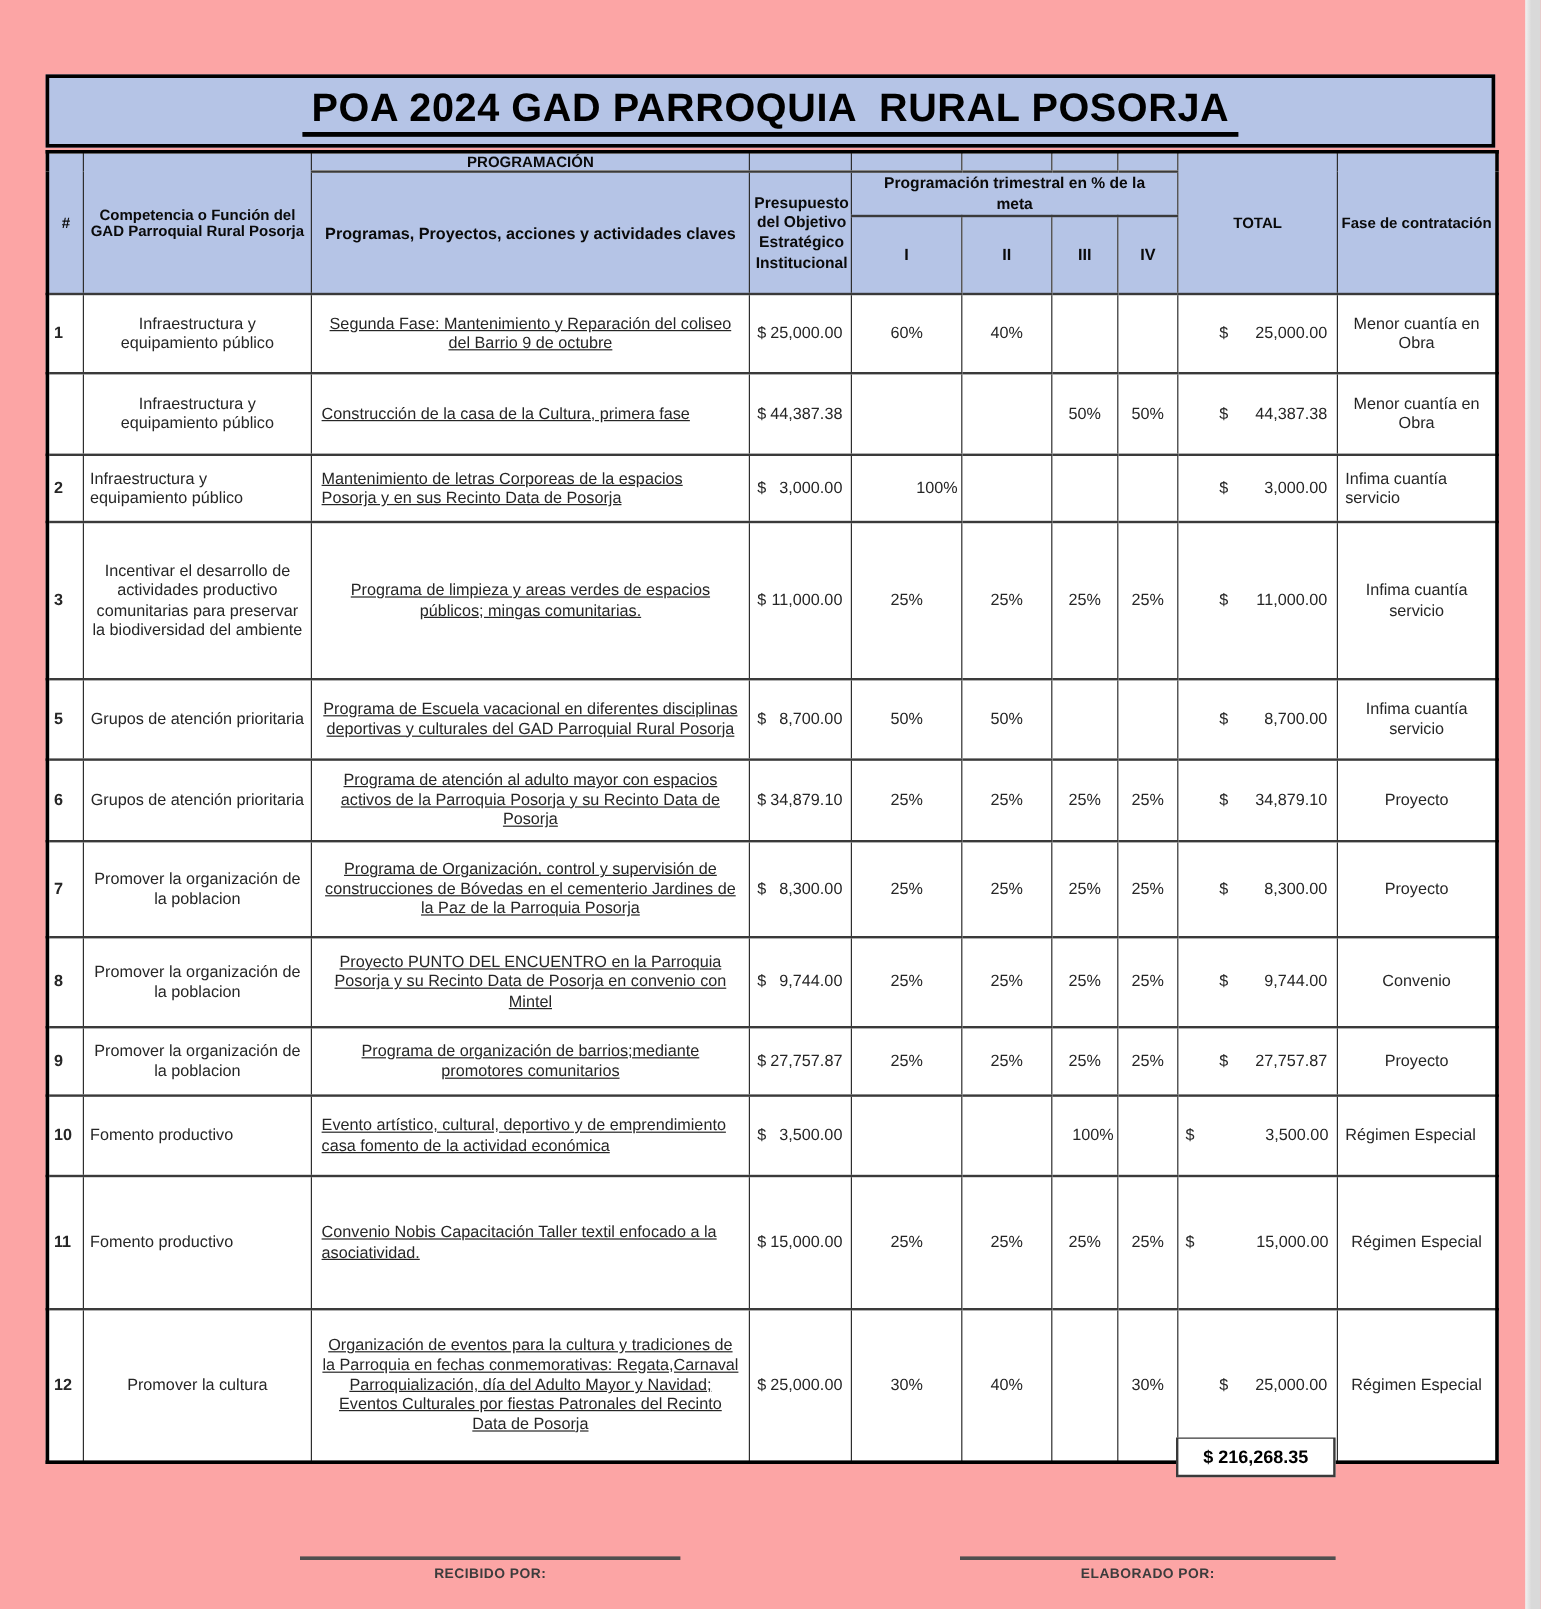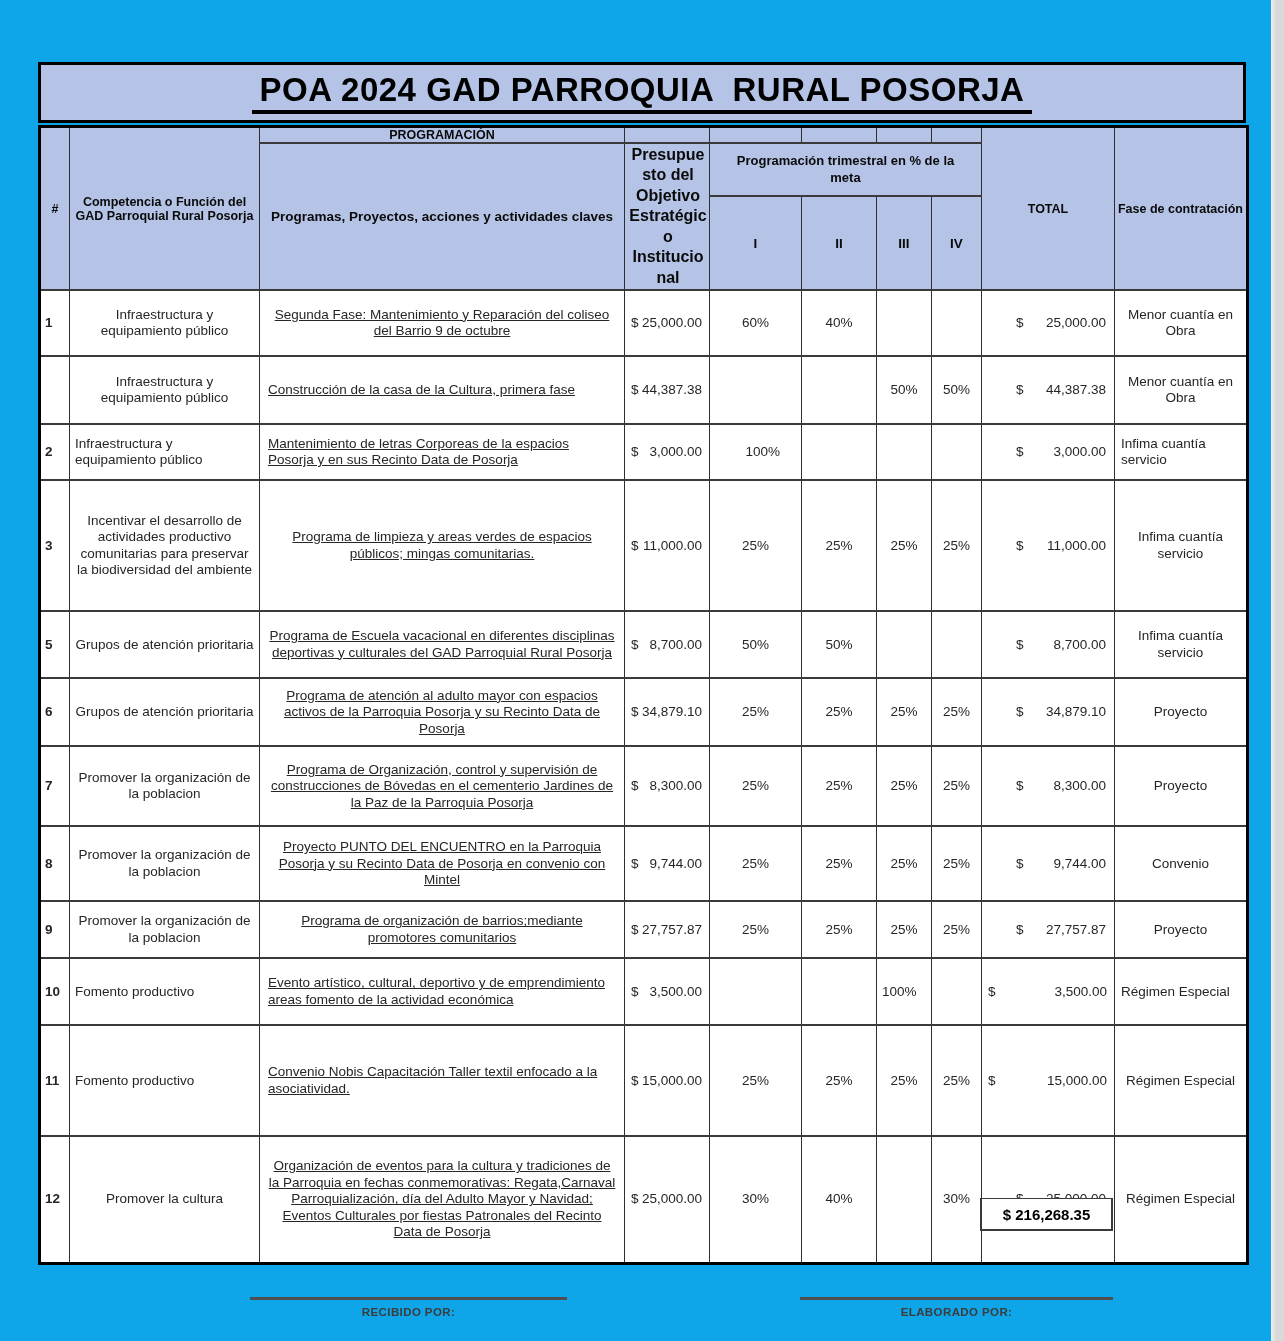--- a/index.html
+++ b/index.html
@@ -1,19 +1,19 @@
 <!DOCTYPE html>
 <html style="--header-bg: #b5c4e6; --row-line: #3a3a3a; --sig-line: #4f4f4f;"><head>
 <meta charset="utf-8">
 <style>
   * { box-sizing: border-box; }
   body { margin: 0; background: #ffffff; }
   .page {
     position: relative; width: 1284px; height: 1341px;
-    background: #0ea5e9; overflow: hidden;
+    background: #fca5a5; overflow: hidden;
     font-family: "Liberation Sans", sans-serif; color: #262626;
   }
   .right-edge {
     position: absolute; top: 0; right: 0; width: 13px; height: 100%;
     background: linear-gradient(to right, #f1f1f1, #d9d9d9 40%);
   }
 
   
   .title-box {
     position: absolute; left: 38px; top: 62px; width: 1208px; height: 61px;
@@ -39,35 +39,35 @@
   thead th {
     background: var(--header-bg); font-weight: bold; color: #0a0a0a;
     text-align: center; vertical-align: middle; padding: 1px 3px; font-size: 13.5px;
   }
   tr.h-strip { height: 16px; }
   tr.h-strip th { font-size: 12.5px; padding: 0; line-height: 14px; }
   tr.h-mid { height: 37px; }
   tr.h-q { height: 65px; }
   .th-comp { padding: 0 10px; }
   .th-trim { font-size: 13px; padding: 0 14px; line-height: 1.25; }
-  .th-presup div { width: 80px; margin: 0 auto; overflow-wrap: anywhere; font-size: 16px; line-height: 1.28; }
+  .th-presup div { width: 80px; margin: 0 auto; overflow-wrap: anywhere; font-size: 13px; line-height: 1.28; }
   .th-tipo { padding: 0 18px; }
 
   tbody td {
     font-size: 13.5px; line-height: 1.22; color: #262626;
     text-align: center; vertical-align: middle; padding: 2px 5px;
   }
   td.c-num { text-align: left; padding: 2px 1px 2px 4px; font-weight: bold; }
   td.c-prog { padding: 2px 8px; text-decoration: underline; }
   td.c-tipo { padding: 2px 6px; }
   td.left { text-align: left; }
   td.money-cell { padding: 0; }
   .money { display: flex; justify-content: space-between; align-items: center; padding: 0 7px 0 6px; }
   .money.indent { padding-left: 34px; padding-right: 8px; }
-  td.q-cell.right { text-align: right; padding-right: 21px; }
+  td.q-cell.right { text-align: right; padding-right: 3px; }
 
   
   .grand-total {
     position: absolute; left: 980px; top: 1196px; width: 133px; height: 33px;
     border: 2px solid var(--row-line); border-top: 1px solid var(--row-line);
     display: flex; align-items: center; justify-content: center;
     font-weight: bold; font-size: 15px; color: #000; background: #fff;
   }
 
   
@@ -324,21 +324,21 @@
             <div class="money indent">
               <span>$</span>
               <span>27,757.87</span>
             </div>
           </td>
           <td class="c-tipo">Proyecto</td>
         </tr>
         <tr style="height: 67px;">
           <td class="c-num">10</td>
           <td class="c-comp left">Fomento productivo</td>
-          <td class="c-prog left">Evento artístico, cultural, deportivo y  de emprendimiento areas fomento de la actividad económica</td>
+          <td class="c-prog left">Evento artístico, cultural, deportivo y  de emprendimiento casa fomento de la actividad económica</td>
           <td class="money-cell">
             <div class="money">
               <span>$</span>
               <span>3,500.00</span>
             </div>
           </td>
           <td class="q-cell"></td>
           <td class="q-cell"></td>
           <td class="q-cell right">100%</td>
           <td class="q-cell"></td>

